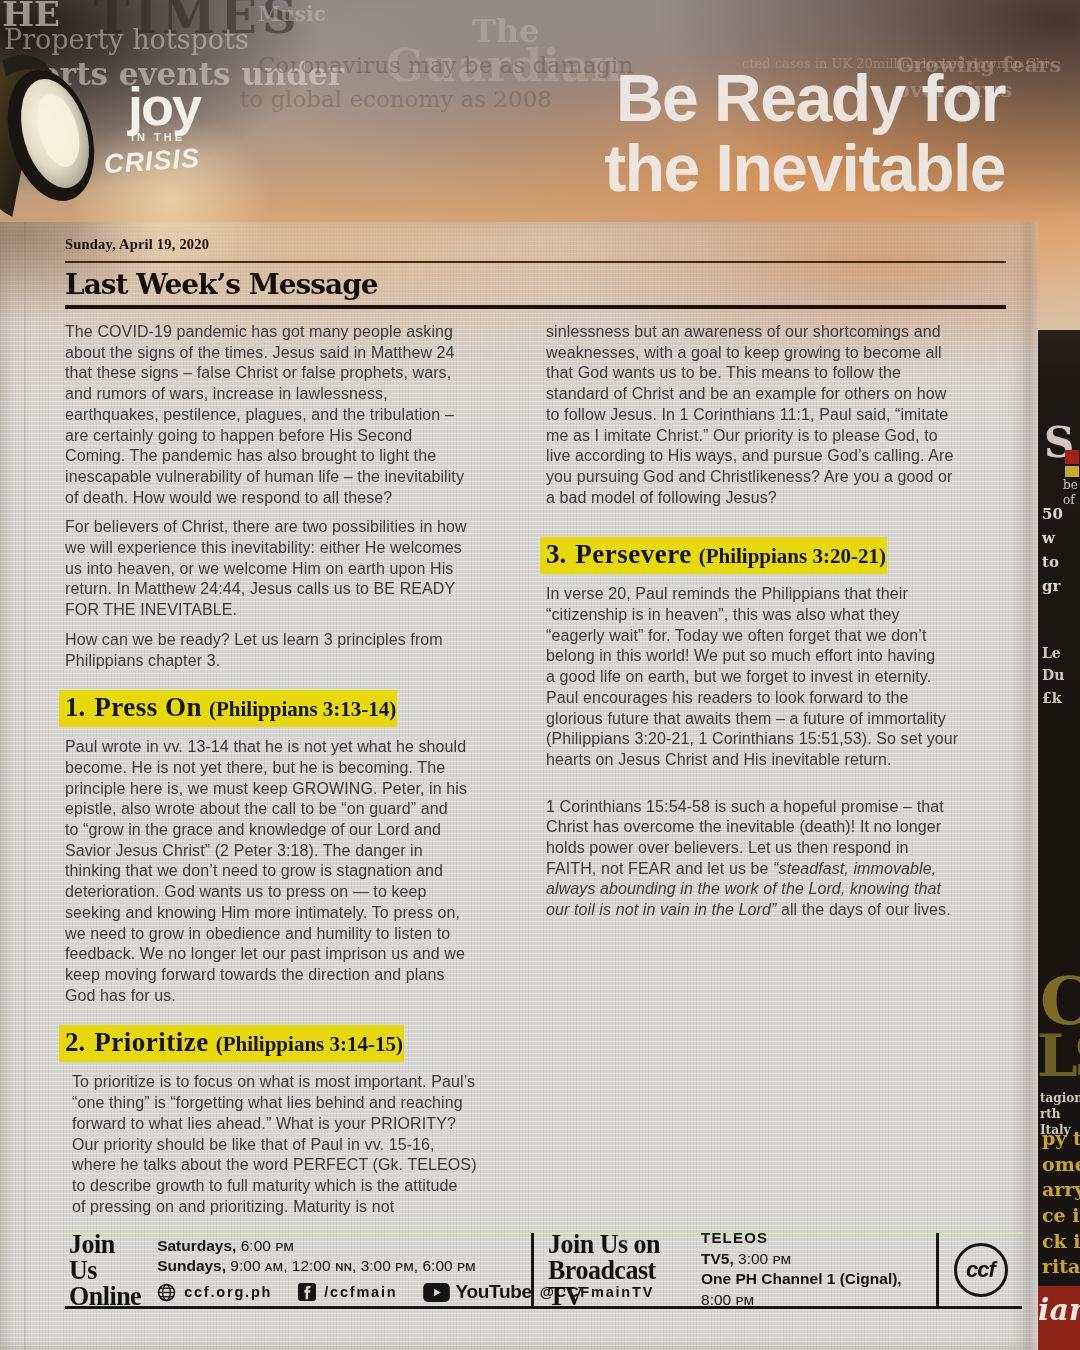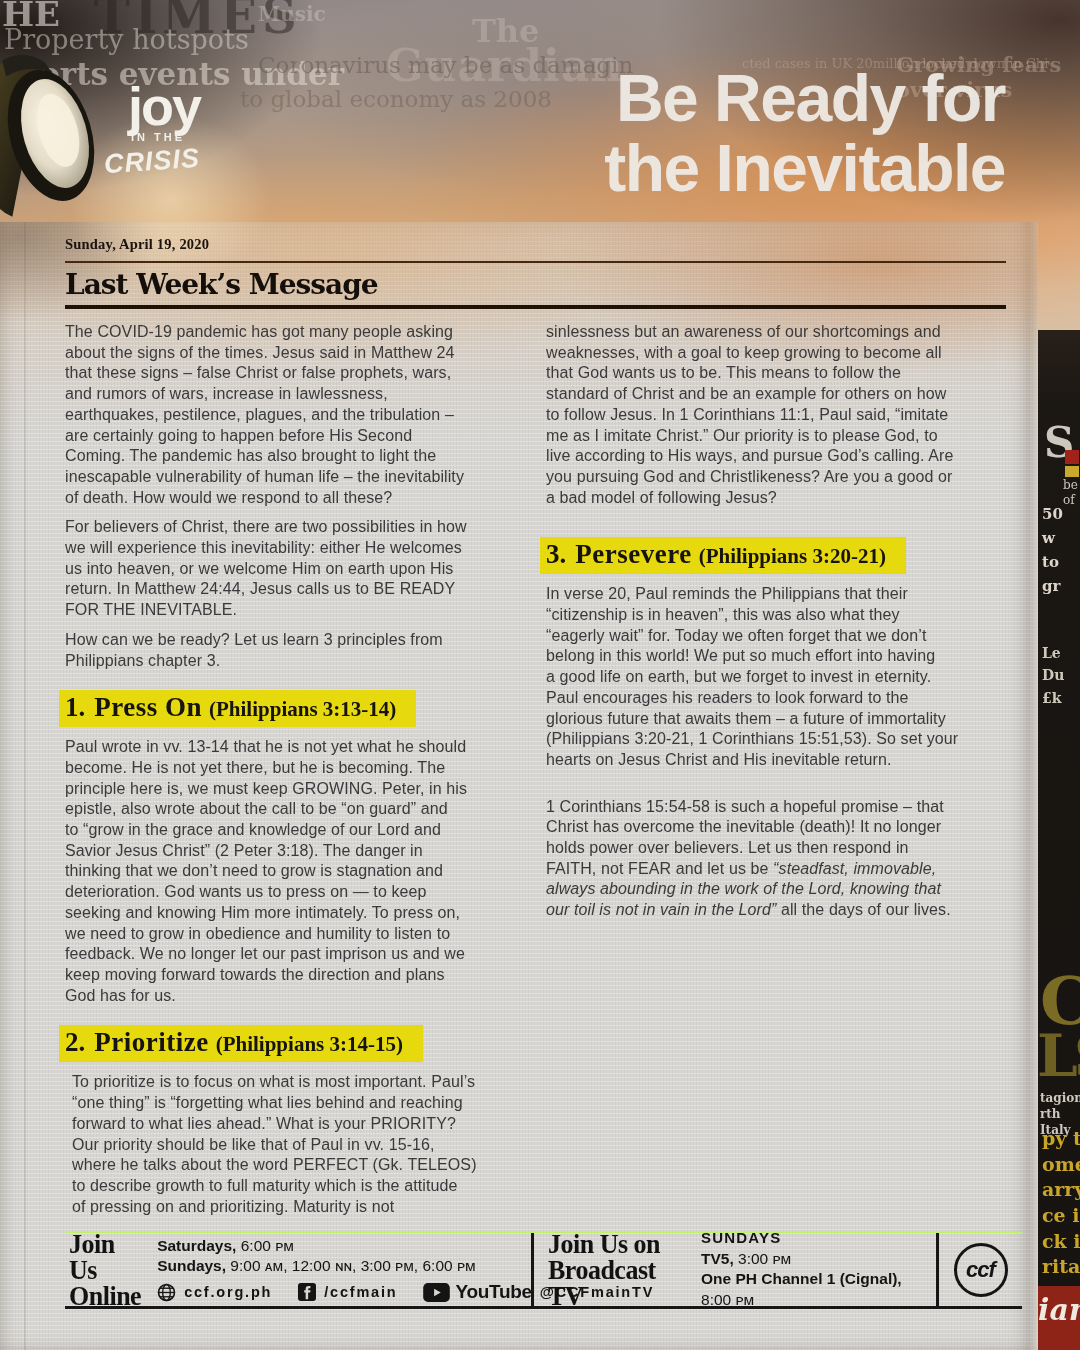--- a/index.html
+++ b/index.html
@@ -80,21 +80,21 @@
   .date{font-family:"Liberation Serif",serif;font-weight:700;font-size:14.5px;letter-spacing:0.2px;color:#1a130e;margin:6px 0 8px;}
   .rule{width:100%;}
   .rule-thin{height:2px;background:#46280f;}
   .section-title{font-family:"DejaVu Serif",serif;font-weight:700;font-size:28px;letter-spacing:-1px;color:#140f0b;margin:5px 0 4px;}
   .rule-thick{height:4px;background:#1f1207;margin-bottom:13px;}
   .cols{display:flex;gap:34px;}
   .col{width:447px;}
   p.body{font-size:16px;line-height:20.7px;color:#3a3a3c;letter-spacing:0.1px;margin:0 0 9px;white-space:pre-line;}
   p.indent{padding-left:7px;}
   p.gap-top{margin-top:26px;}
-  .hl{display:inline-block;background:#e6da0e;margin:10px 0 10px -6px;padding:2px 20px 4px 6px;
+  .hl{display:inline-block;background:#e6da0e;margin:10px 0 10px -6px;padding:2px 1px 4px 6px;
     font-family:"Liberation Serif",serif;font-weight:700;color:#17130e;}
   .mt-lg{margin-top:20px;}
   .h-num{font-size:27px;margin-right:9px;}
   .h-title{font-size:27px;letter-spacing:0.5px;}
   .h-ref{font-size:21px;margin-left:7px;}
   .ital{font-style:italic;}
 
   
   .footer{position:absolute;left:65px;top:1232px;width:957px;height:73px;z-index:8;
     border-top:1px solid #bef264;border-bottom:3px solid #161616;display:flex;align-items:stretch;color:#141414;}
@@ -305,21 +305,21 @@
         </div>
       </div>
     </div>
 
     <div class="f-div"></div>
 
     <div class="f-cell f-tv">
       <div class="f-head">Join Us on
 Broadcast TV</div>
       <div>
-        <div class="f-day">SUNDAYS</div>
+        <div class="f-day">TELEOS</div>
         <div class="f-line"><b>TV5,</b><span> 3:00 ᴘᴍ</span></div>
         <div class="f-line"><b>One PH Channel 1 (Cignal),</b><span> 8:00 ᴘᴍ</span></div>
       </div>
     </div>
 
     <div class="f-div"></div>
 
     <div class="f-cell f-ccf">
       <div class="ccf-circle">
           <span>ccf</span>

